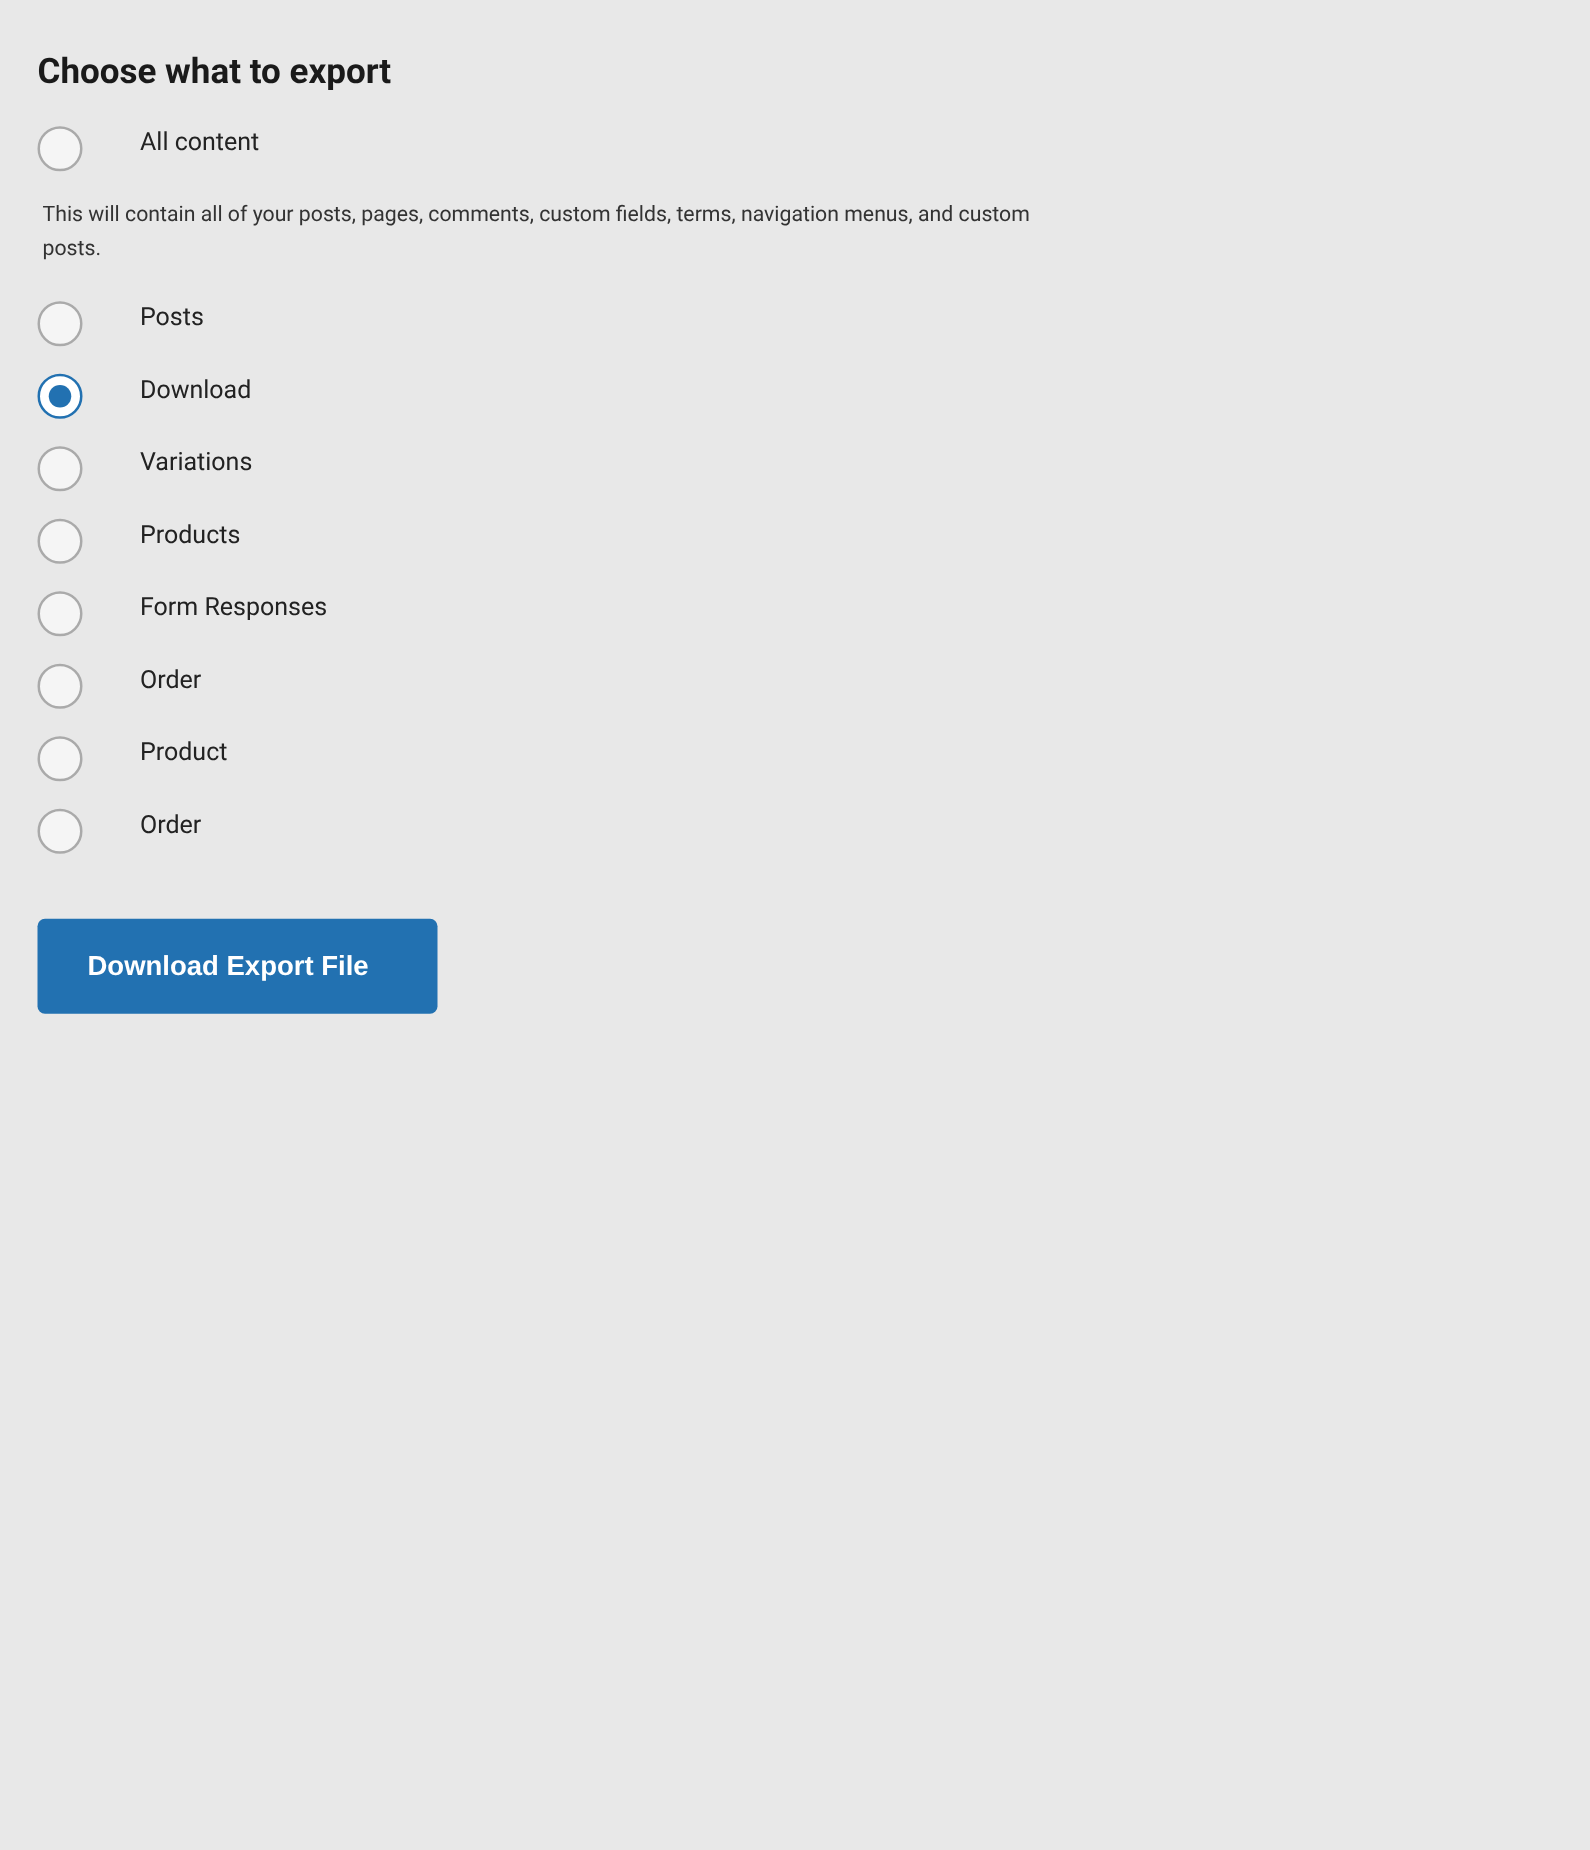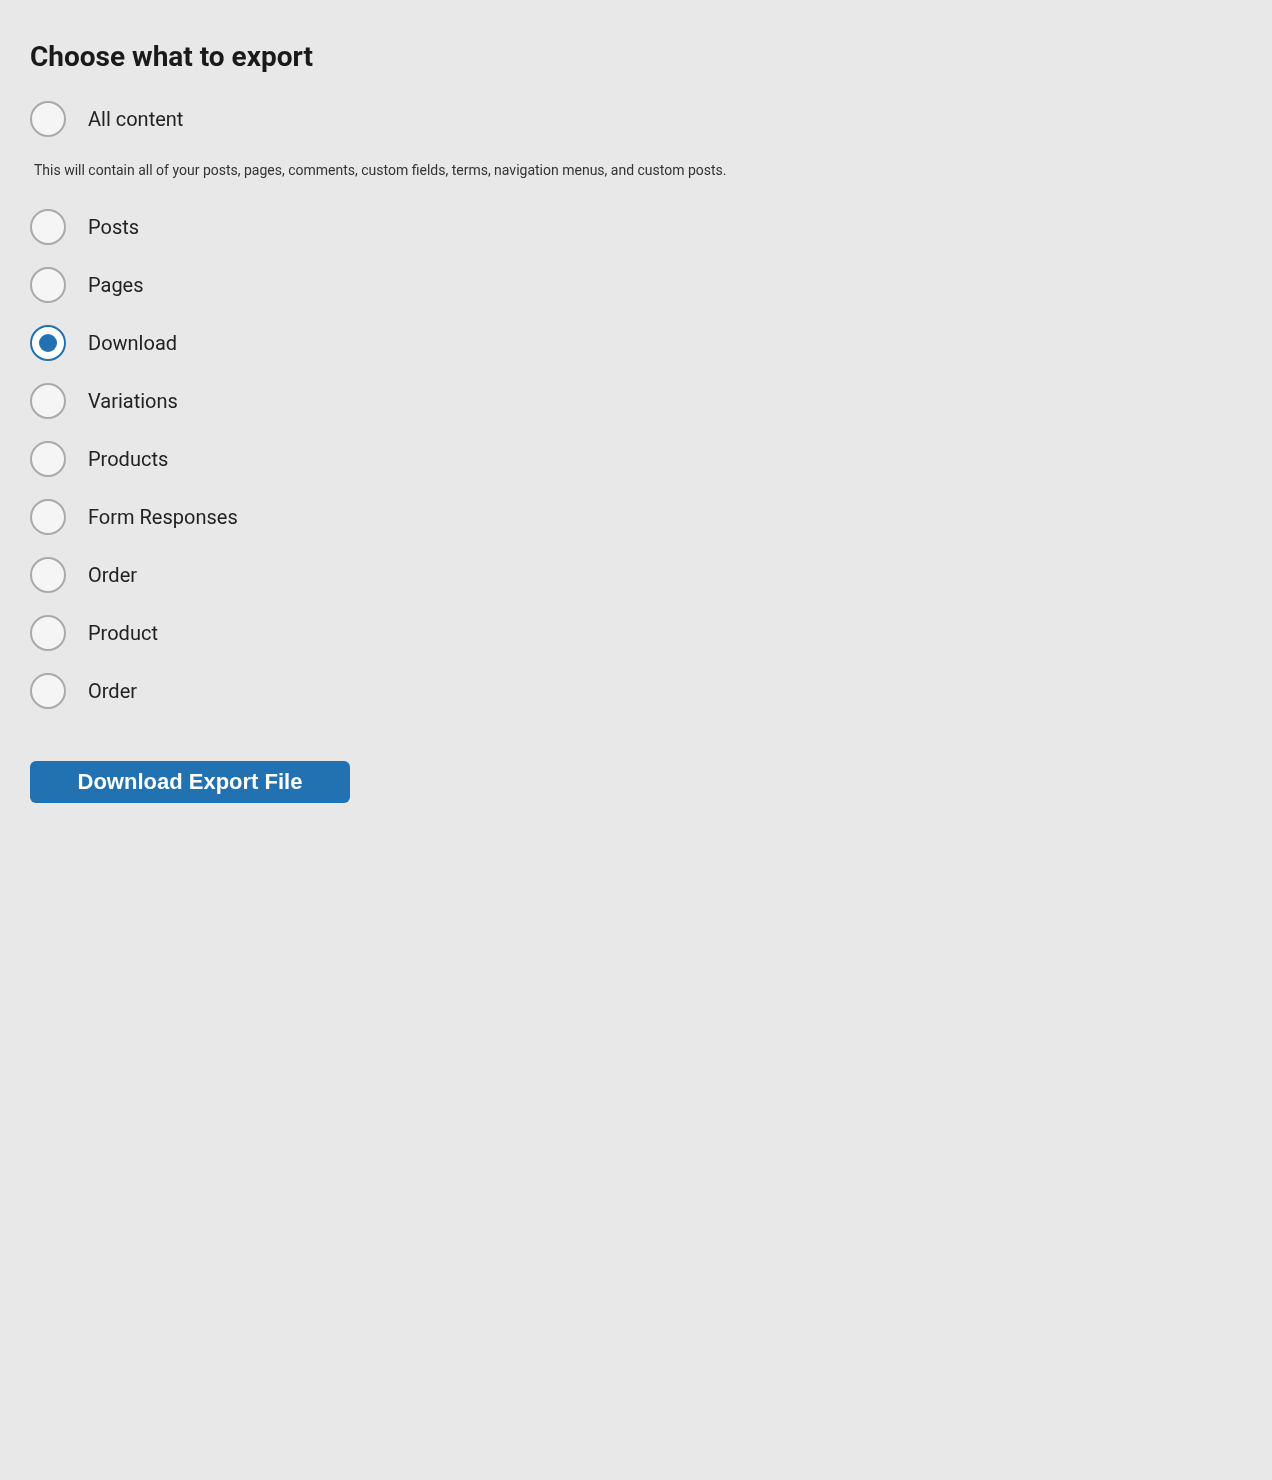--- a/index.html
+++ b/index.html
@@ -17,33 +17,33 @@
     }
 
     .page-title {
       font-size: 28px;
       font-weight: 700;
       color: #1a1a1a;
       margin-bottom: 28px;
     }
 
     .description-text {
-      font-size: 14px;
+      font-size: 17px;
       color: #333;
       line-height: 1.6;
       margin-left: 4px;
       margin-bottom: 28px;
       max-width: 820px;
     }
 
     .radio-option {
       display: flex;
-      align-items: center;
       margin-bottom: 22px;
       cursor: pointer;
+      gap: 24px;
     }
 
     .radio-circle {
       width: 36px;
       height: 36px;
       border-radius: 50%;
       border: 2px solid #aaa;
       background: #f5f5f5;
       display: flex;
       align-items: center;
@@ -69,49 +69,45 @@
       font-size: 20px;
       color: #222;
     }
 
     .download-btn {
       display: inline-block;
       background-color: #2271b1;
       color: #fff;
       font-size: 22px;
       font-weight: 600;
-      padding: 8px 40px;
+      padding: 25px 40px;
       border: none;
       border-radius: 6px;
       cursor: pointer;
       margin-top: 30px;
       min-width: 320px;
-      text-align: center;
+      text-align: left;
     }
   </style>
 </head>
 <body>
 
 
 
 <h1 class="page-title">Choose what to export</h1>
 
 <div id="options-container">
     <div class="radio-option">
       <div class="radio-circle"></div>
       <span class="radio-label">All content</span>
     </div>
     <p class="description-text">This will contain all of your posts, pages, comments, custom fields, terms, navigation menus, and custom posts.</p>
     <div class="radio-option">
       <div class="radio-circle"></div>
       <span class="radio-label">Posts</span>
-    </div>
-    <div class="radio-option">
-      <div class="radio-circle"></div>
-      <span class="radio-label">Pages</span>
     </div>
     <div class="radio-option">
       <div class="radio-circle selected"></div>
       <span class="radio-label">Download</span>
     </div>
     <div class="radio-option">
       <div class="radio-circle"></div>
       <span class="radio-label">Variations</span>
     </div>
     <div class="radio-option">

